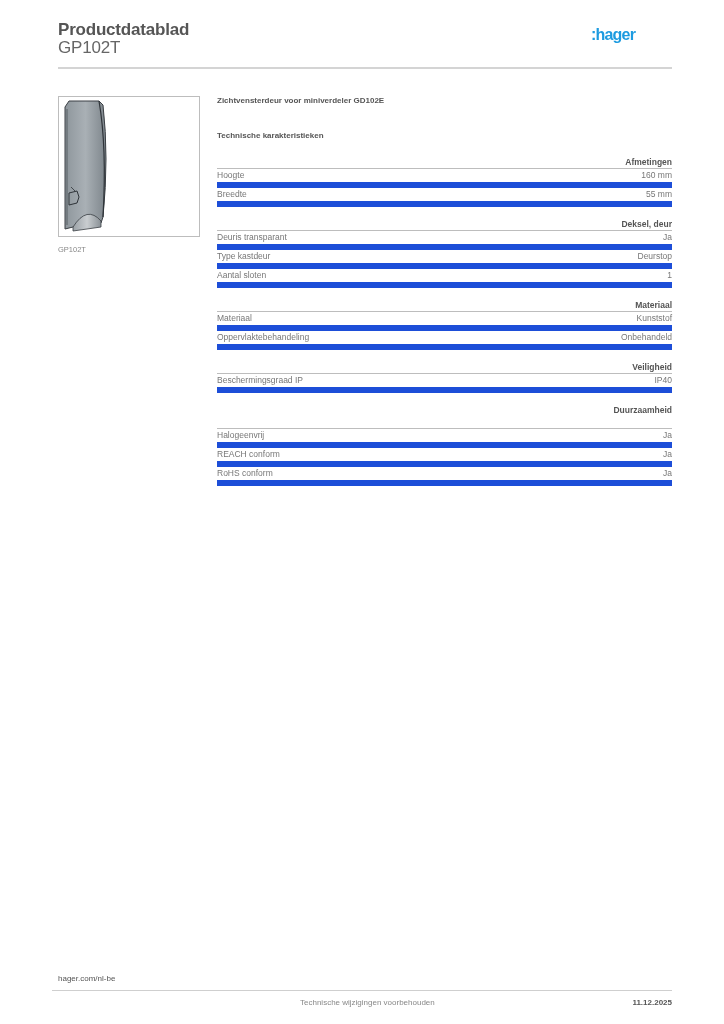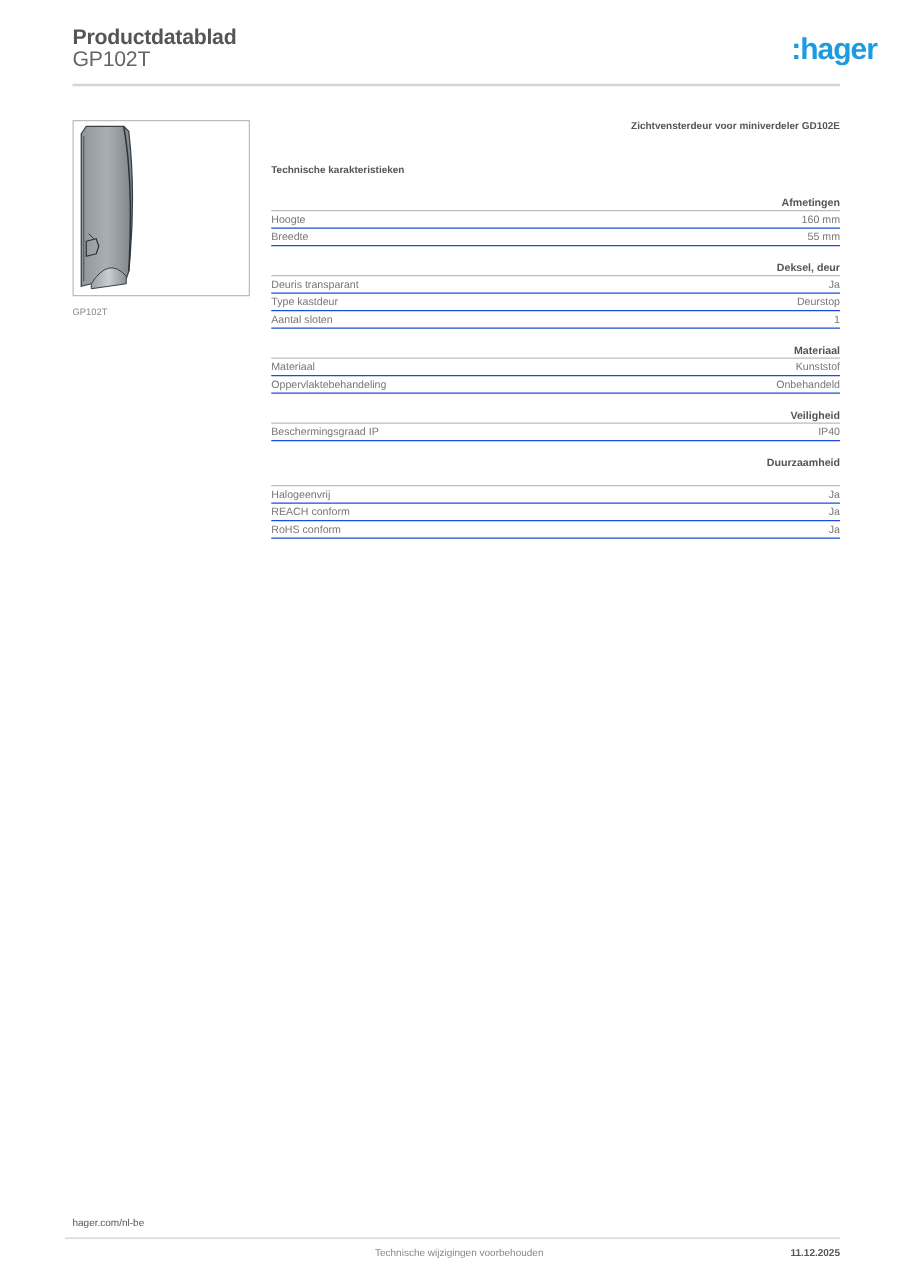--- a/index.html
+++ b/index.html
@@ -1,29 +1,29 @@
 <!DOCTYPE html>
 <html><head>
 <meta charset="utf-8">
 <style>
   html, body { margin: 0; padding: 0; background: #ffffff; }
   body { width: 724px; height: 1024px; position: relative; font-family: "Liberation Sans", sans-serif; color: #555; overflow: hidden; }
   .doc-title { position: absolute; left: 58px; top: 20px; font-size: 17px; font-weight: bold; color: #555; letter-spacing: -0.2px; }
   .doc-subtitle { position: absolute; left: 58px; top: 38px; font-size: 17px; color: #666; letter-spacing: -0.2px; }
-  .logo { position: absolute; left: 591px; top: 26px; font-size: 24px; font-weight: bold; color: #1d9be0; letter-spacing: -0.8px; margin-left: 42px; }
+  .logo { position: absolute; left: 591px; top: 26px; font-size: 16px; font-weight: bold; color: #1d9be0; letter-spacing: -0.8px; }
   .header-rule { position: absolute; left: 58px; top: 67px; width: 614px; height: 2px; background: #d4d4d4; }
   .product-image-box { position: absolute; left: 58px; top: 96px; width: 142px; height: 141px; border: 1px solid #bdbdbd; box-sizing: border-box; background: #fff; }
   .product-image-box svg { position: absolute; left: 0; top: 0; }
   .image-caption { position: absolute; left: 58px; top: 245px; font-size: 7.5px; color: #888; }
   .main { position: absolute; left: 217px; top: 96px; width: 455px; }
-  .product-name { font-size: 8px; font-weight: bold; color: #555; height: 35px; line-height: 10px; text-align: right; }
+  .product-name { font-size: 8px; font-weight: bold; color: #555; height: 35px; line-height: 10px; }
   .section-heading-main { font-size: 8px; font-weight: bold; color: #555; height: 25px; line-height: 10px; }
   .group { margin-bottom: 11px; }
   .group-title { font-size: 8.5px; font-weight: bold; color: #555; line-height: 11px; padding-top: 1px; border-bottom: 1.5px solid #bdbdbd; padding-bottom: 0; text-align: right; }
-  .row { display: flex; justify-content: space-between; font-size: 8.5px; color: #777; line-height: 13px; height: 13px; border-bottom: 1px solid #1d4ed8; }
+  .row { display: flex; justify-content: space-between; font-size: 8.5px; color: #777; line-height: 13px; height: 13px; border-bottom: 6px solid #1d4ed8; }
   .row span { display: block; }
   .footer-rule { position: absolute; left: 52px; top: 990px; width: 620px; height: 1px; background: #cfcfcf; }
   .footer-left { position: absolute; left: 58px; top: 974px; font-size: 8px; font-weight: normal; color: #555; }
   .footer-center { position: absolute; left: 300px; top: 998px; font-size: 8px; color: #888; }
   .footer-right { position: absolute; right: 52px; top: 998px; font-size: 8px; font-weight: bold; color: #555; }
 </style>
 </head>
 <body>
 
 <div>

